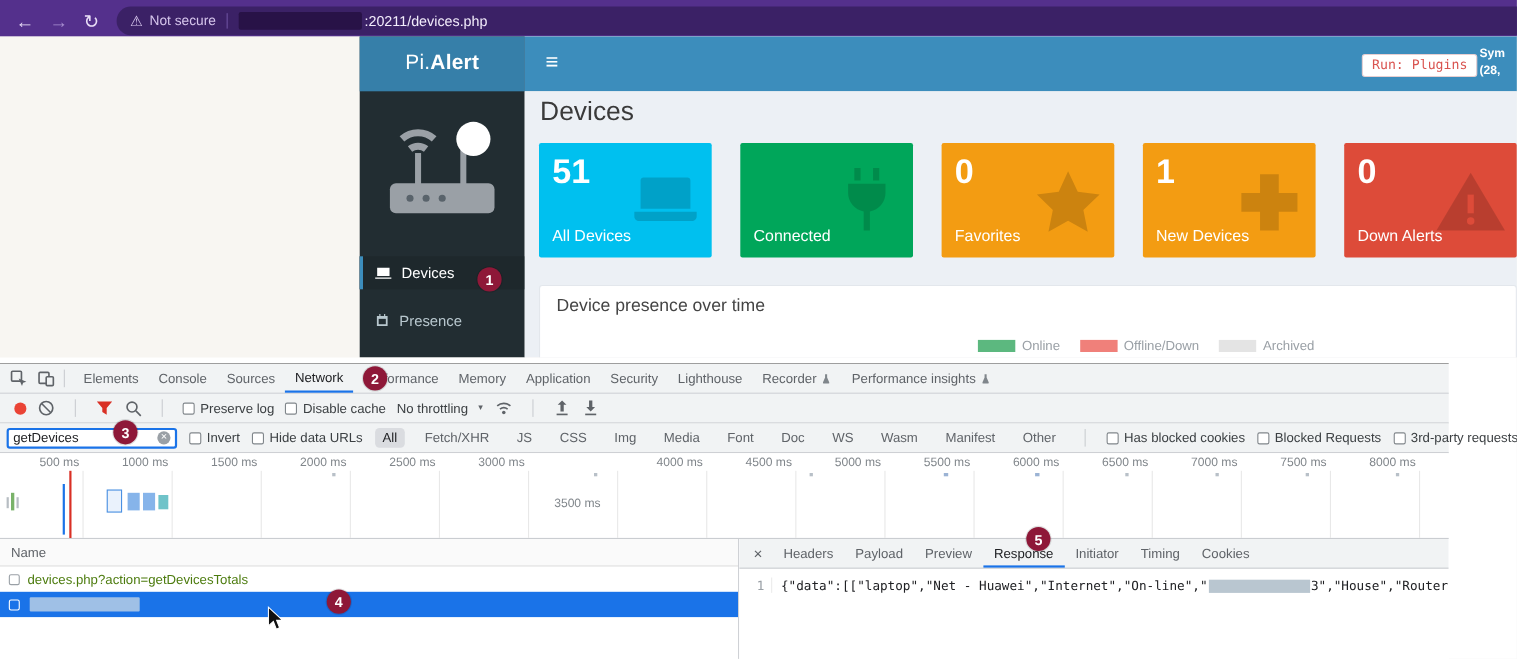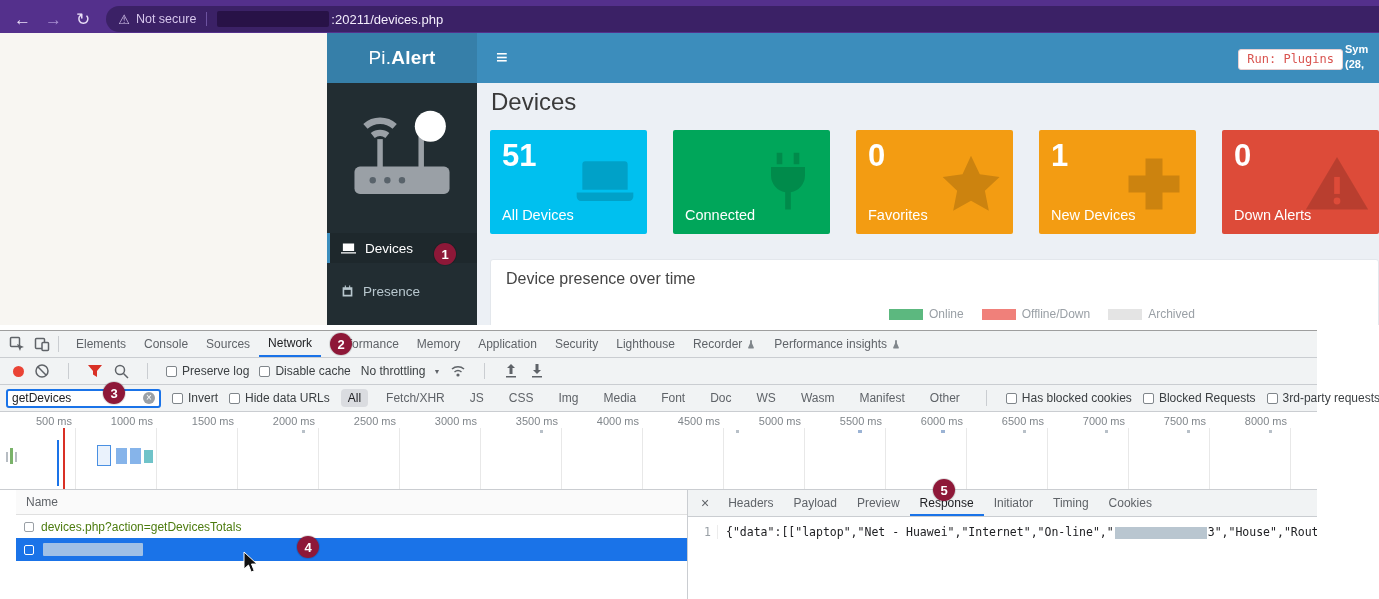--- a/index.html
+++ b/index.html
@@ -68,21 +68,21 @@
   .filter-box input { border:none; outline:none; width:118px; font-size:12px; font-family:"Liberation Sans", sans-serif; color:#202124; background:transparent; }
   .clear-dot { width:12px; height:12px; border-radius:50%; background:#9aa0a6; color:#fff; font-size:10px; line-height:11px; text-align:center; margin-left:auto; }
   .pill { padding:2px 7px; border-radius:4px; white-space:nowrap; color:#5f6368; }
   .pill.sel { background:#dadce0; color:#202124; }
 
   .dt-timeline { position:relative; height:78px; background:#fff; border-bottom:1px solid #cacdd1; overflow:hidden; }
   .gridline { position:absolute; top:16px; bottom:0; width:1px; background:#e8e8e8; }
   .tlabel { position:absolute; top:3px; width:50px; text-align:right; font-size:11px; color:#80868b; }
   .mark { position:absolute; z-index:2; }
 
-  .dt-bottom { position:absolute; left:0; top:159px; right:0; bottom:0; display:flex;padding-left:16px; }
+  .dt-bottom { position:absolute; left:0; top:159px; right:0; bottom:0; display:flex; }
   .req-list { width:672px; border-right:1px solid #cacdd1; overflow:hidden; background:#fff; }
   .req-header { height:25px; line-height:24px; background:#fafafa; border-bottom:1px solid #e0e0e0; padding-left:10px; color:#5f6368; }
   .req-row { height:23px; display:flex; align-items:center; gap:7px; padding-left:8px; color:#4d7c0f; white-space:nowrap; }
   .cb11 { width:10px; height:10px; border:1px solid #9aa0a6; border-radius:2px; flex:none; background:#fff; }
   .req-row.sel { background:#1a73e8; color:#fff; }
   .req-row.sel .cb11 { border-color:#fff; background:transparent; }
   .redact-row { display:inline-block; width:100px; height:13px; background:#9fc0e6; border-radius:1px; margin-left:2px; }
 
   .req-detail { flex:1; overflow:hidden; background:#fff; }
   .detail-tabs { height:27px; background:#f1f3f4; border-bottom:1px solid #cacdd1; display:flex; align-items:center; }
@@ -369,21 +369,21 @@
         <span class="tlabel" style="left: 103px;">1000 ms</span>
         <div class="gridline" style="left: 237px;"></div>
         <span class="tlabel" style="left: 184px;">1500 ms</span>
         <div class="gridline" style="left: 318px;"></div>
         <span class="tlabel" style="left: 265px;">2000 ms</span>
         <div class="gridline" style="left: 399px;"></div>
         <span class="tlabel" style="left: 346px;">2500 ms</span>
         <div class="gridline" style="left: 480px;"></div>
         <span class="tlabel" style="left: 427px;">3000 ms</span>
         <div class="gridline" style="left: 561px;"></div>
-        <span class="tlabel" style="left: 508px;">3500 ms</span>
+        <span class="tlabel" style="left: 496px; margin-top: 37px;">3500 ms</span>
         <div class="gridline" style="left: 642px;"></div>
         <span class="tlabel" style="left: 589px;">4000 ms</span>
         <div class="gridline" style="left: 723px;"></div>
         <span class="tlabel" style="left: 670px;">4500 ms</span>
         <div class="gridline" style="left: 804px;"></div>
         <span class="tlabel" style="left: 751px;">5000 ms</span>
         <div class="gridline" style="left: 885px;"></div>
         <span class="tlabel" style="left: 832px;">5500 ms</span>
         <div class="gridline" style="left: 966px;"></div>
         <span class="tlabel" style="left: 913px;">6000 ms</span>

